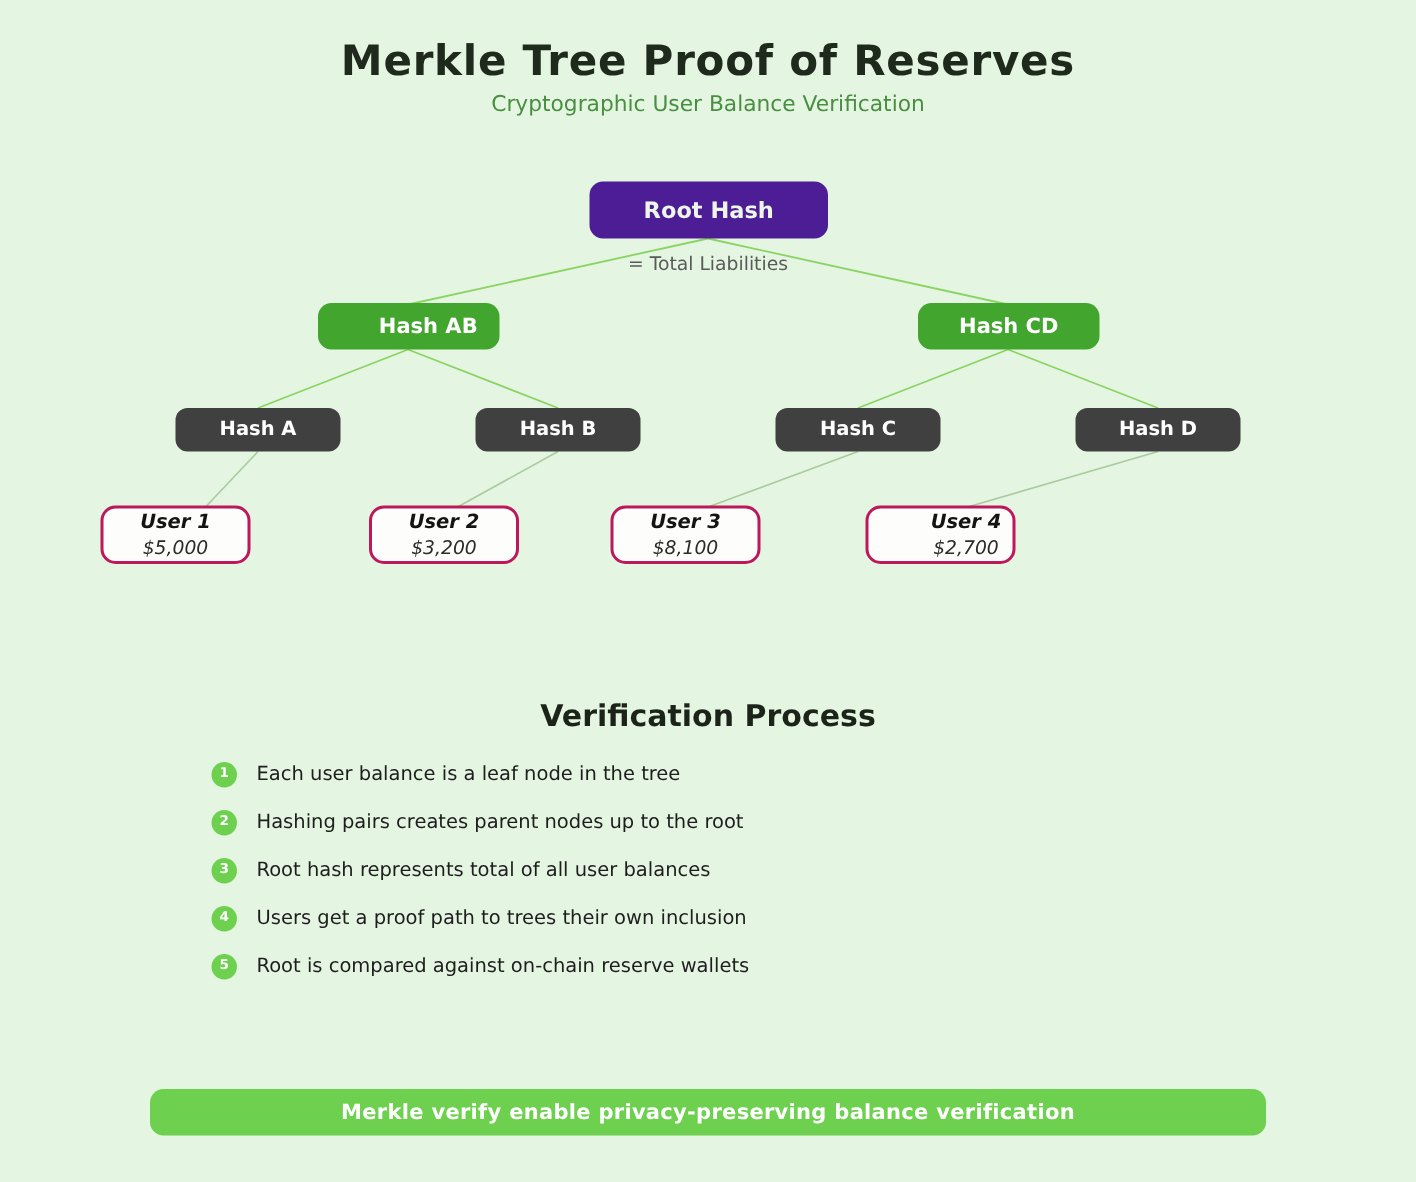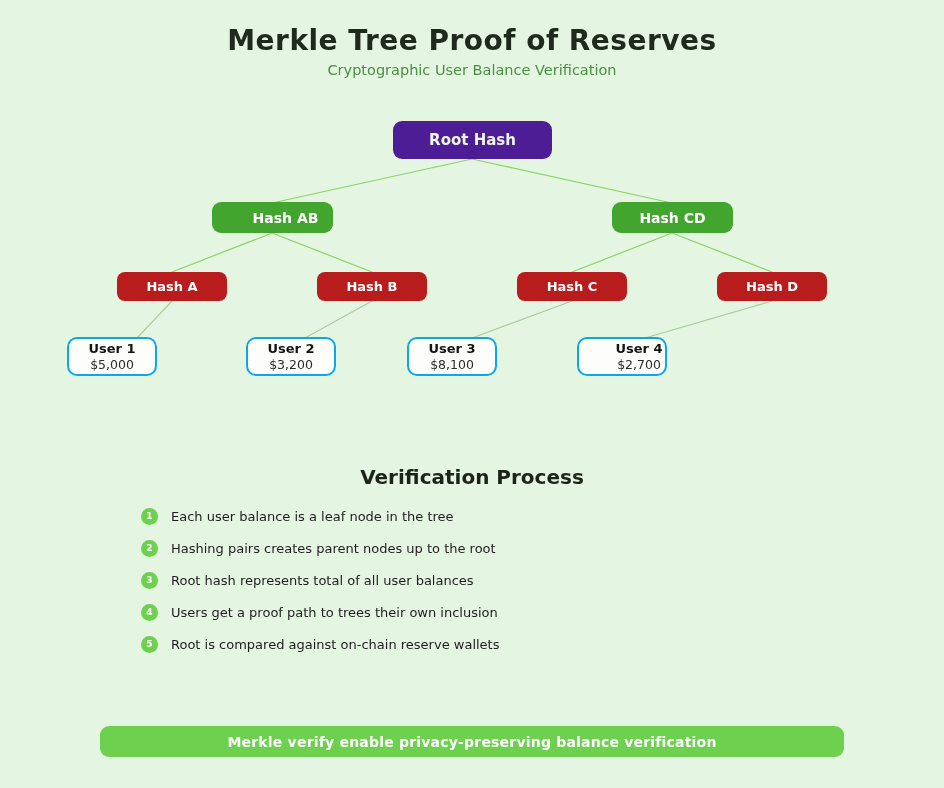--- a/index.html
+++ b/index.html
@@ -10,30 +10,30 @@
            font-size:28px; font-weight:bold; color:#1e2a1b; letter-spacing:0.5px; }
   .subtitle { position:absolute; top:62px; left:0; width:100%; text-align:center;
               font-size:14.5px; color:#4a8f41; }
 
   svg.links { position:absolute; left:0; top:0; width:944px; height:788px; pointer-events:none; }
 
   .node { position:absolute; display:flex; align-items:center; justify-content:center;
           border-radius:9px; color:#ffffff; font-weight:bold; box-sizing:border-box; }
   .node-root  { left:393px; top:121px; width:159px; height:38px; background:#4c1d95; color:#edf6e9; font-size:15px; }
   .node-mid   { top:202px; width:121px; height:31px; background:#42a52e; font-size:14px; }
-  .node-light { top:272px; width:110px; height:29px; background:#b91c1c; font-size:13px; border-radius:8px; }
+  .node-light { top:272px; width:110px; height:29px; background:#404040; font-size:13px; border-radius:8px; }
   .pos-ab { left:212px;padding-left:26px; } .pos-cd { left:612px; }
   .pos-a { left:117px; } .pos-b { left:317px; } .pos-c { left:517px; } .pos-d { left:717px; }
 
   .annotation { position:absolute; top:168px; left:0; width:944px; text-align:center;
                 font-size:12.5px; color:#5a5a5a; }
 
-  .leaf { position:absolute; top:337px; width:90px; height:39px; background:#fdfefc;
-          border:2px solid #0ea5e9; border-radius:10px; box-sizing:border-box;
-          display:flex; flex-direction:column; align-items:center; justify-content:center; }
+  .leaf { position:absolute; top:337px; width:100px; height:39px; background:#fdfefc;
+          border:2px solid #be185d; border-radius:10px; box-sizing:border-box;
+          display:flex; flex-direction:column; align-items:center; justify-content:center;font-style:italic; }
   .pos-u1 { left:67px; } .pos-u2 { left:246px; } .pos-u3 { left:407px; } .pos-u4 { left:577px;padding-left:34px; }
   .leaf-name { font-size:13px; font-weight:bold; color:#141414; line-height:16px; }
   .leaf-balance { font-size:12.5px; color:#2b2b2b; line-height:15px; }
 
   .vp-title { position:absolute; top:465px; left:0; width:100%; text-align:center;
               font-size:20px; font-weight:bold; color:#1c241a; }
   .steps { position:absolute; left:141px; top:500px; }
   .step { display:flex; align-items:center; height:32px; }
   .step-num { width:17px; height:17px; border-radius:50%; background:#6dd14f; color:#ffffff;
               font-size:9px; font-weight:bold; display:flex; align-items:center; justify-content:center;
@@ -59,20 +59,21 @@
     <line x1="272" y1="233" x2="372" y2="272" stroke="#8ad463" stroke-width="1.2"></line>
     <line x1="672" y1="233" x2="572" y2="272" stroke="#8ad463" stroke-width="1.2"></line>
     <line x1="672" y1="233" x2="772" y2="272" stroke="#8ad463" stroke-width="1.2"></line>
     <line x1="172" y1="301" x2="137" y2="338" stroke="#aacb9f" stroke-width="1.1"></line>
     <line x1="372" y1="301" x2="305" y2="338" stroke="#aacb9f" stroke-width="1.1"></line>
     <line x1="572" y1="301" x2="472" y2="338" stroke="#aacb9f" stroke-width="1.1"></line>
     <line x1="772" y1="301" x2="645" y2="338" stroke="#aacb9f" stroke-width="1.1"></line>
   </svg>
 
   <div class="node node-root">Root Hash</div>
+  <div class="annotation">= Total Liabilities</div>
 
   <div class="node node-mid pos-ab">Hash AB</div>
   <div class="node node-mid pos-cd">Hash CD</div>
 
   <div class="node node-light pos-a">Hash A</div>
   <div class="node node-light pos-b">Hash B</div>
   <div class="node node-light pos-c">Hash C</div>
   <div class="node node-light pos-d">Hash D</div>
 
   <div class="leaf pos-u1">

